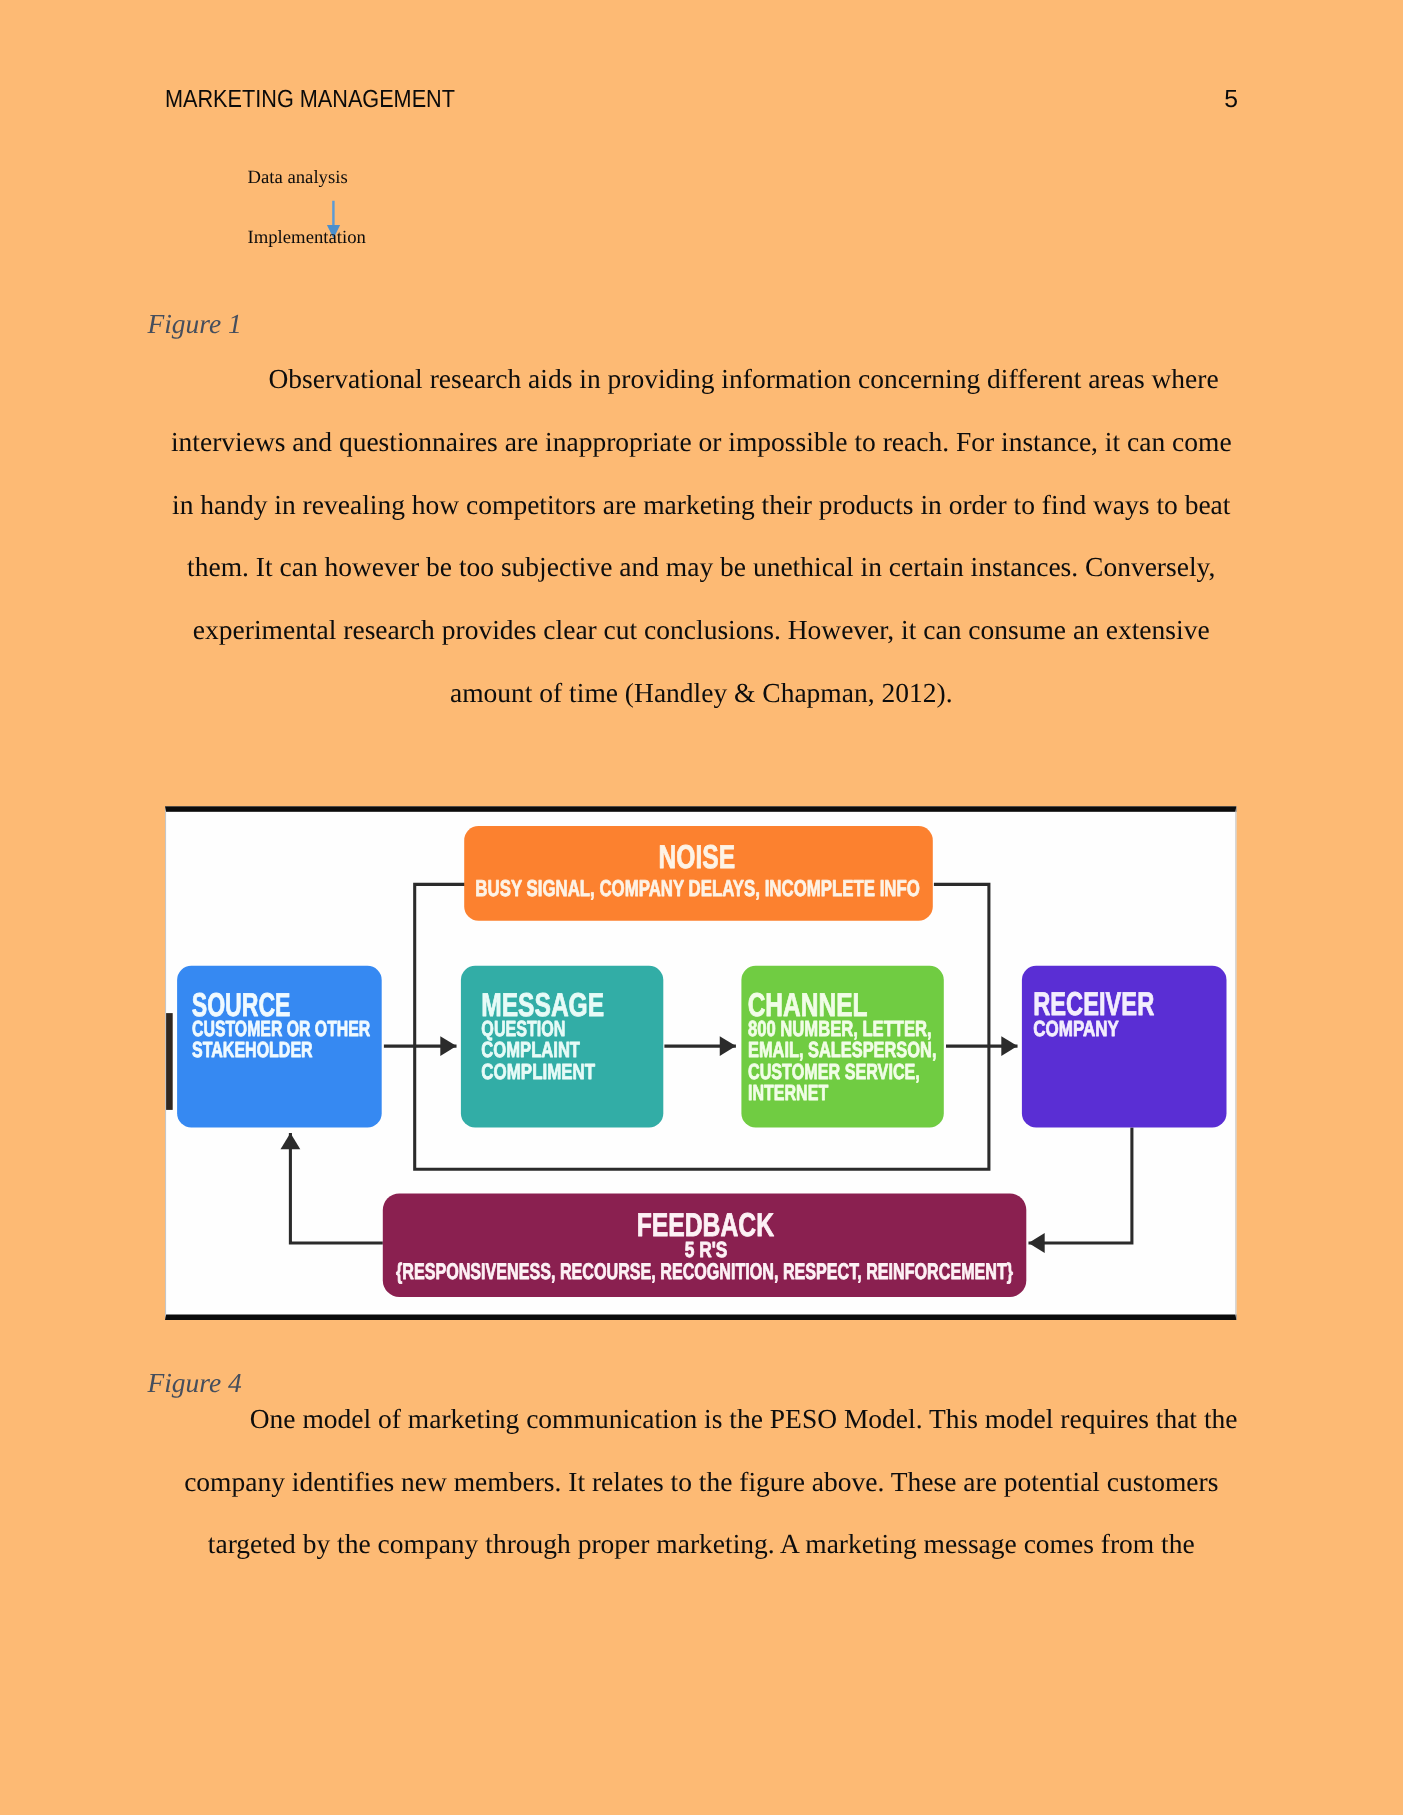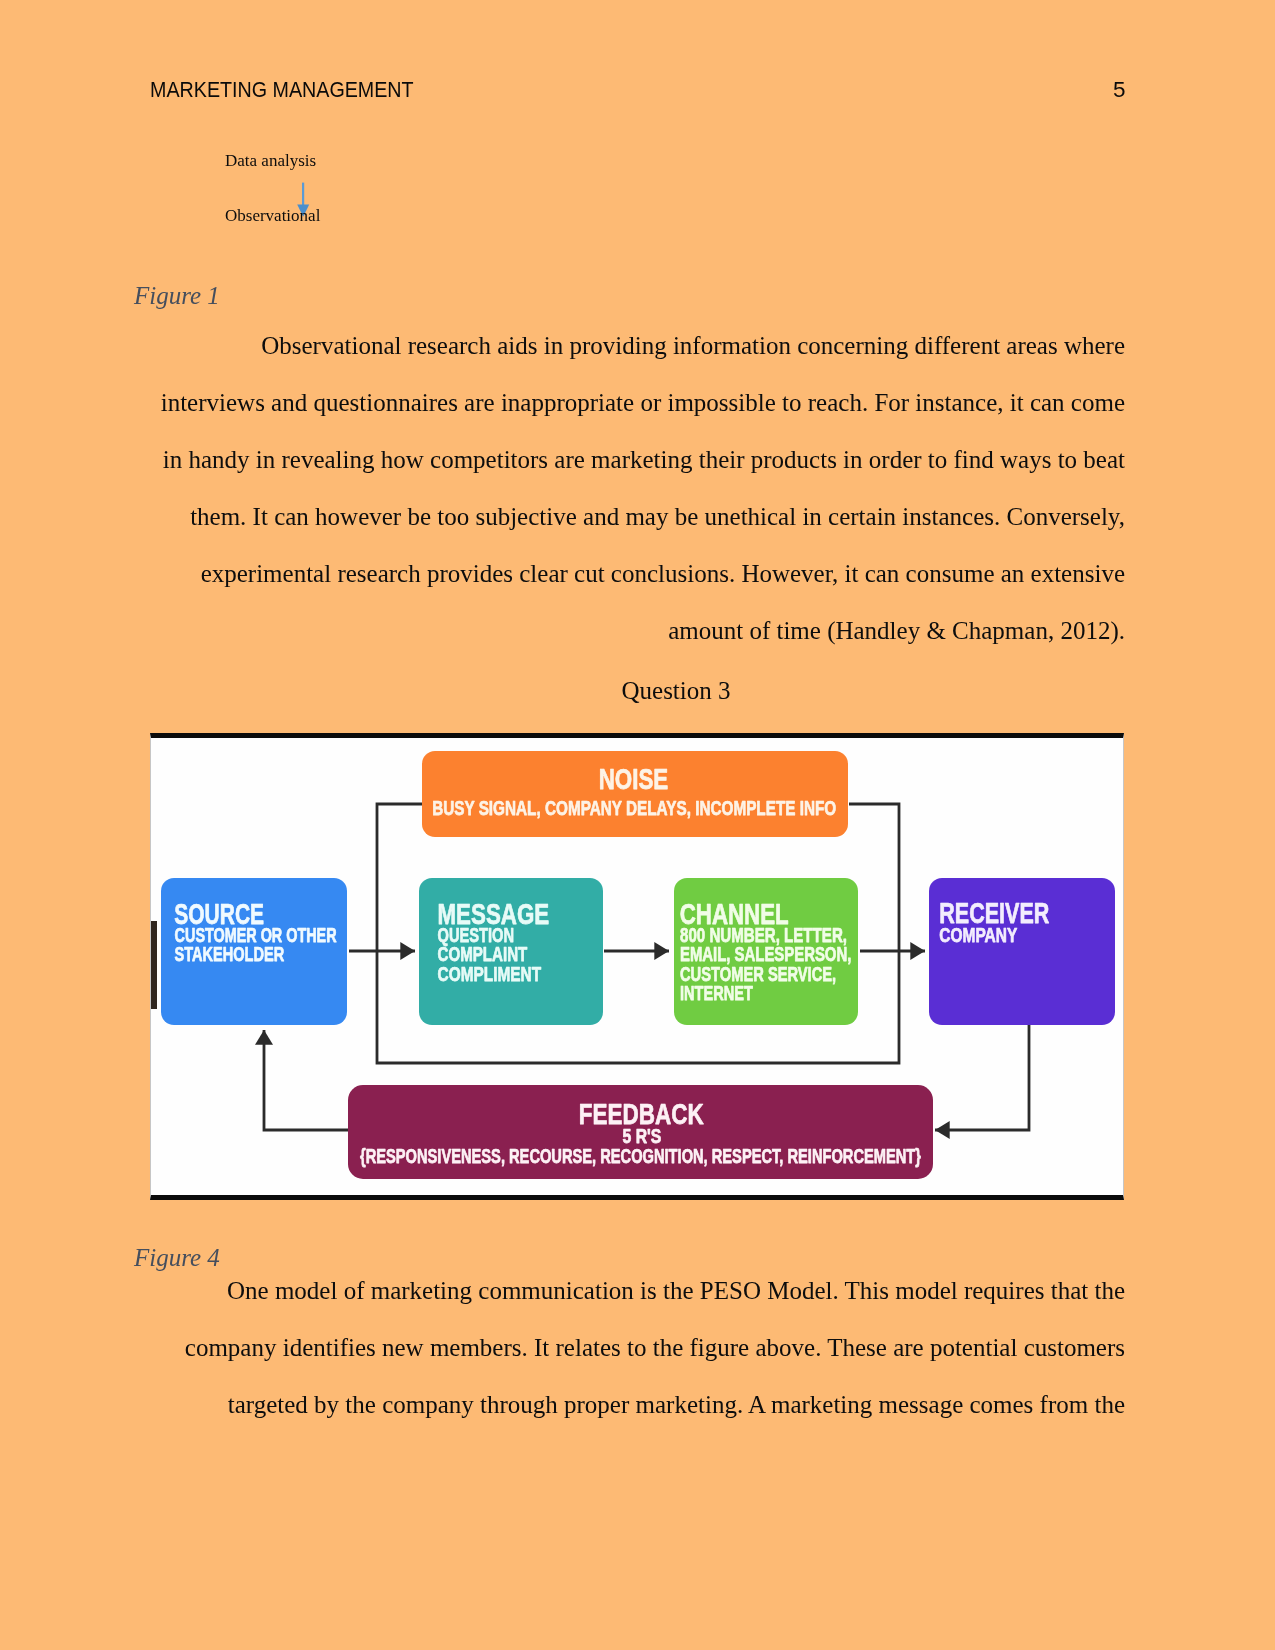--- a/index.html
+++ b/index.html
@@ -9,21 +9,21 @@
   .hdr{position:absolute;left:150px;top:77px;font-family:"Liberation Sans",sans-serif;
        font-size:22.5px;color:#0a0a0a;white-space:nowrap;
        transform:scaleX(0.875);transform-origin:left top;}
   .pgno{position:absolute;left:1113px;top:77px;font-family:"Liberation Sans",sans-serif;
         font-size:22.5px;color:#0a0a0a;}
 
   .flowline{position:absolute;left:225px;font-size:17px;color:#0d0d0d;line-height:1;white-space:nowrap;}
 
   .figlab{position:absolute;left:134px;font-size:25px;font-style:italic;color:#454e5d;line-height:1;}
   .para{position:absolute;left:150px;width:975px;font-size:25px;color:#0d0d0d;
-        line-height:57px;text-indent:77px;margin:0;text-align:right;}
+        line-height:57px;text-indent:77px;margin:0;text-align:center;}
   .qhead{position:absolute;left:150px;width:975px;text-align:center;text-indent:77px;font-size:25px;color:#0d0d0d;line-height:1;}
 
   .figure{position:absolute;left:150px;top:733px;width:974px;height:467px;
           background:#fefefe;border-top:5px solid #0b0b0b;border-bottom:5px solid #0b0b0b;
           border-left:1px solid #c6c6c6;border-right:1px solid #c6c6c6;box-sizing:border-box;
           overflow:hidden;text-align:right;}
   .fx{position:absolute;display:block;}
 </style>
 </head>
 <body>
@@ -31,27 +31,26 @@
 <div class="page">
 
   <div class="hdr">MARKETING MANAGEMENT</div>
   <div class="pgno">5</div>
 
   <div class="flowline" style="top:152px">Data analysis</div>
   <svg style="position:absolute;left:294px;top:180px" width="20" height="40" viewBox="0 0 20 40">
     <path d="M9.1 2.6 L9.1 25.4" stroke="#5b9bd5" stroke-width="2.2" fill="none"></path>
     <path d="M3.2 24.6 L15.2 24.6 L9.2 36.8 Z" fill="#4b8fcc"></path>
   </svg>
-  <div class="flowline" style="top:207px">Observational</div>
+  <div class="flowline" style="top:207px">Implementation</div>
 
   <div class="figlab" style="top:283px">Figure 1</div>
 
   <p class="para" style="top:317px">Observational research aids in providing information concerning different areas where interviews and questionnaires are inappropriate or impossible to reach. For instance, it can come in handy in revealing how competitors are marketing their products in order to find ways to beat them. It can however be too subjective and may be unethical in certain instances. Conversely, experimental research provides clear cut conclusions. However, it can consume an extensive amount of time (Handley &amp; Chapman, 2012).</p>
 
-  <div class="qhead" style="top:678px">Question 3</div>
 
   <div class="figure">
     <svg class="fx" width="974" height="467" viewBox="0 0 974 467" style="left:-1px;top:-5px">
       <defs>
         <marker id="ah" markerWidth="15.4" markerHeight="18.6" refX="15" refY="9.3" orient="auto" markerUnits="userSpaceOnUse">
           <path d="M0.3,0.3 L15,9.3 L0.3,18.3 Z" fill="#2b2b2b"></path>
         </marker>
       </defs>
       <g stroke="#2b2b2b" stroke-width="2.8" fill="none">
         <path d="M273,71 L227,71 L227,330 L749,330 L749,71 L699,71"></path>

